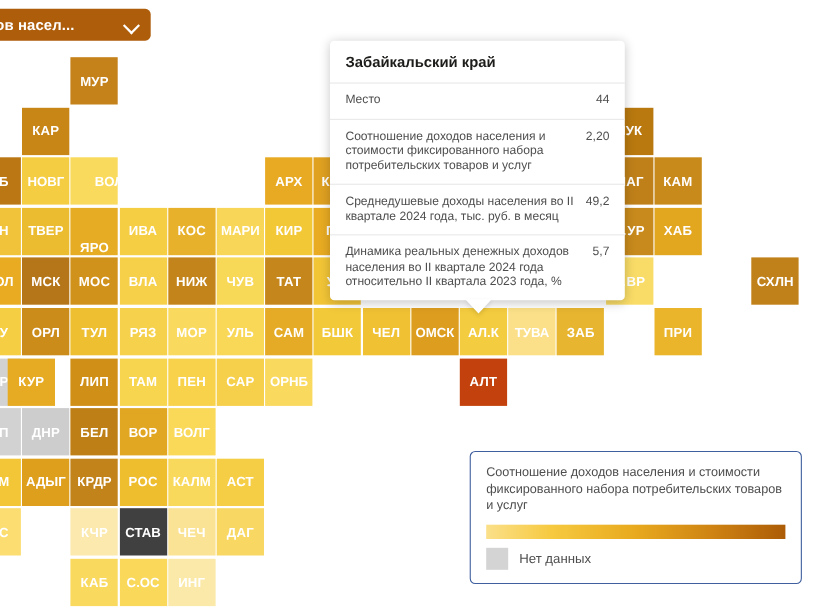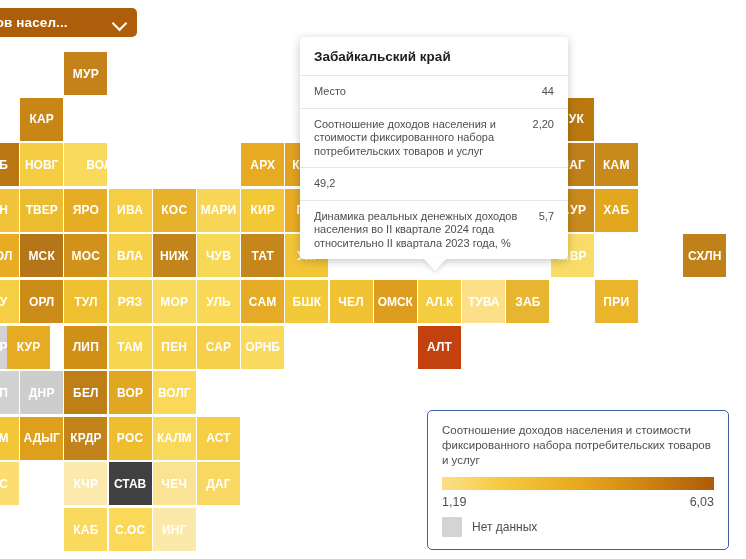--- a/index.html
+++ b/index.html
@@ -159,21 +159,21 @@
       </div>
       <div class="tile" style="left: 285.4px; top: 143.2px; width: 43px; height: 43px; background: rgb(224, 161, 33);">
         <span>КО…</span>
       </div>
       <div class="tile" style="left: -24px; top: 188.8px; width: 43px; height: 43px; background: rgb(241, 195, 58);">
         <span>…Н</span>
       </div>
       <div class="tile small" style="left: 20.2px; top: 188.8px; width: 43px; height: 43px; background: rgb(235, 188, 47);">
         <span>ТВЕР</span>
       </div>
-      <div class="tile" style="left: 64.4px; top: 188.8px; width: 43px; height: 43px; background: rgb(230, 173, 36);">
+      <div class="tile" style="left: 64.4px; top: 188.8px; width: 43px; height: 43px; background: rgb(230, 173, 36); align-items: flex-end;">
         <span>ЯРО</span>
       </div>
       <div class="tile" style="left: 108.6px; top: 188.8px; width: 43px; height: 43px; background: rgb(245, 206, 68);">
         <span>ИВА</span>
       </div>
       <div class="tile" style="left: 152.8px; top: 188.8px; width: 43px; height: 43px; background: rgb(232, 177, 43);">
         <span>КОС</span>
       </div>
       <div class="tile small" style="left: 197px; top: 188.8px; width: 43px; height: 43px; background: rgb(248, 214, 87);">
         <span>МАРИ</span>
@@ -362,36 +362,33 @@
     <div id="tt-rows">
         <div class="tt-row">
           <div class="tt-label">Место</div>
           <div class="tt-val">44</div>
         </div>
         <div class="tt-row">
           <div class="tt-label">Соотношение доходов населения и стоимости фиксированного набора потребительских товаров и услуг</div>
           <div class="tt-val">2,20</div>
         </div>
         <div class="tt-row">
+          <div class="tt-label">Среднедушевые доходы населения во II квартале 2024 года, тыс. руб. в месяц</div>
           <div class="tt-val">49,2</div>
         </div>
         <div class="tt-row">
           <div class="tt-label">Динамика реальных денежных доходов населения во II квартале 2024 года относительно II квартала 2023 года, %</div>
           <div class="tt-val">5,7</div>
         </div>
       </div>
     <div class="tt-arrow"></div>
   </div>
 
   <div class="legend">
     <div class="legend-title">Соотношение доходов населения и стоимости фиксированного набора потребительских товаров и услуг</div>
     <div class="legend-bar"></div>
-    <div class="legend-scale">
-      <span>1,19</span>
-      <span>6,03</span>
-    </div>
     <div class="legend-nodata">
       <span class="legend-swatch"></span>
       <span class="legend-nodata-label">Нет данных</span>
     </div>
   </div>
 
 </div>
 
 </body></html>

